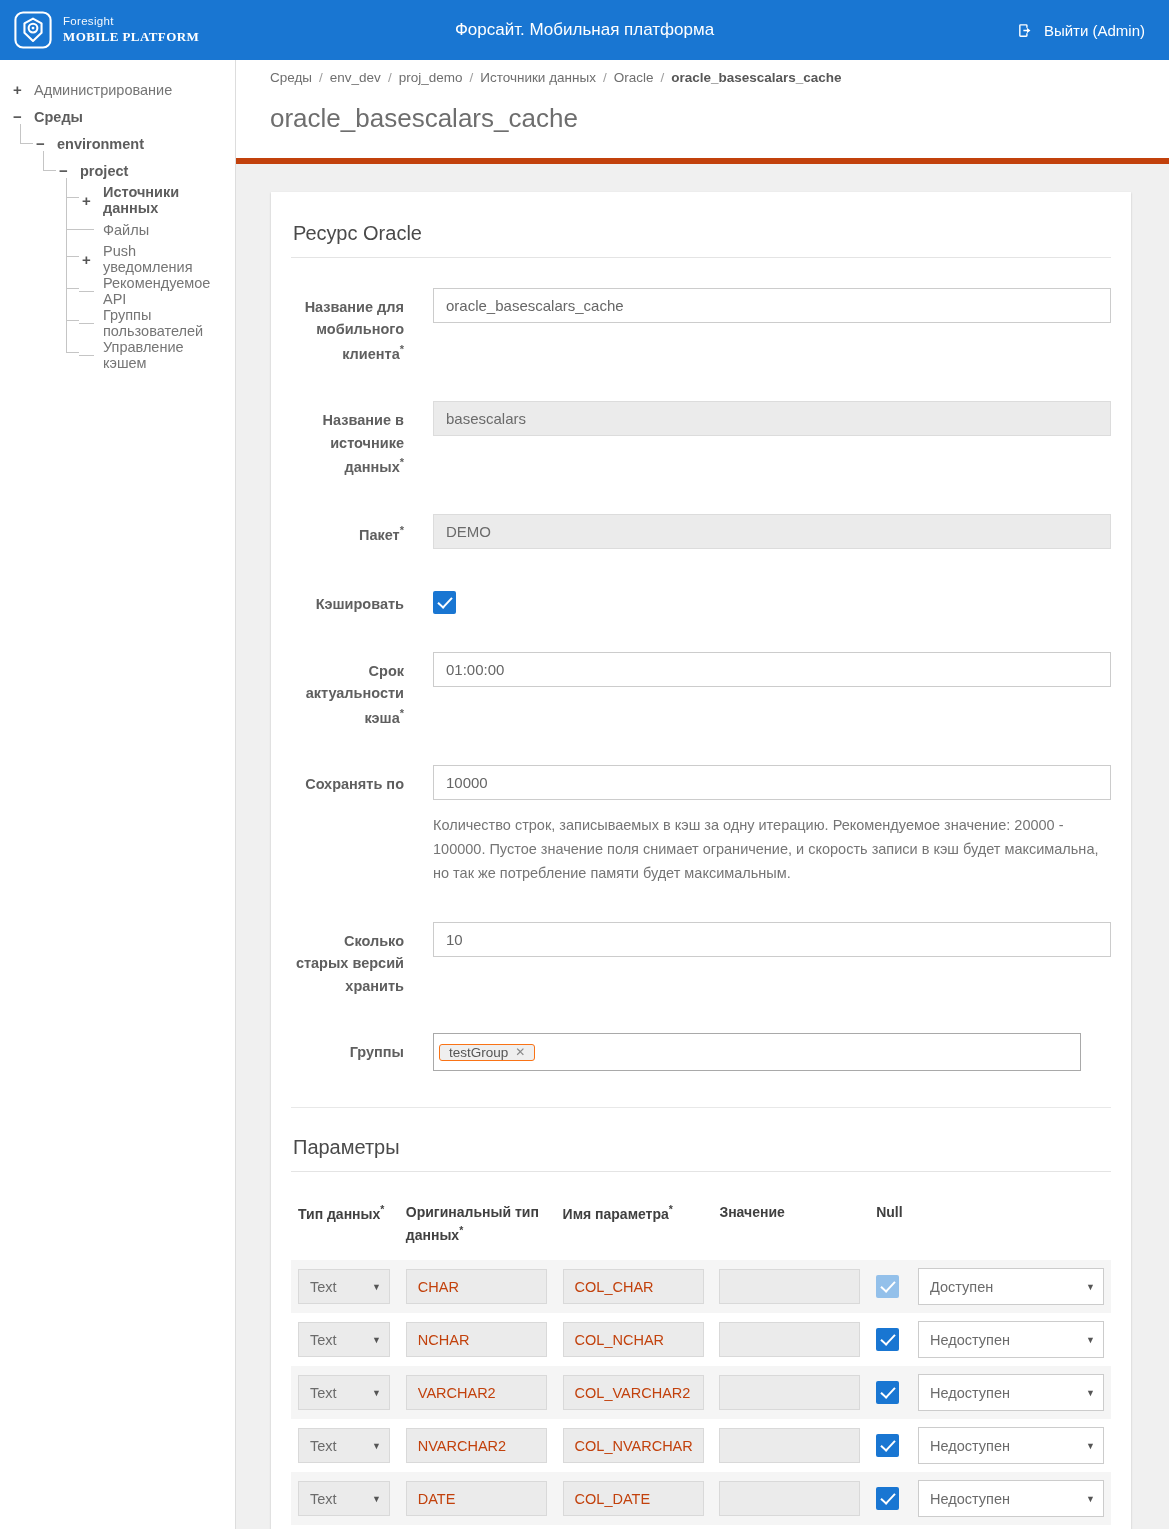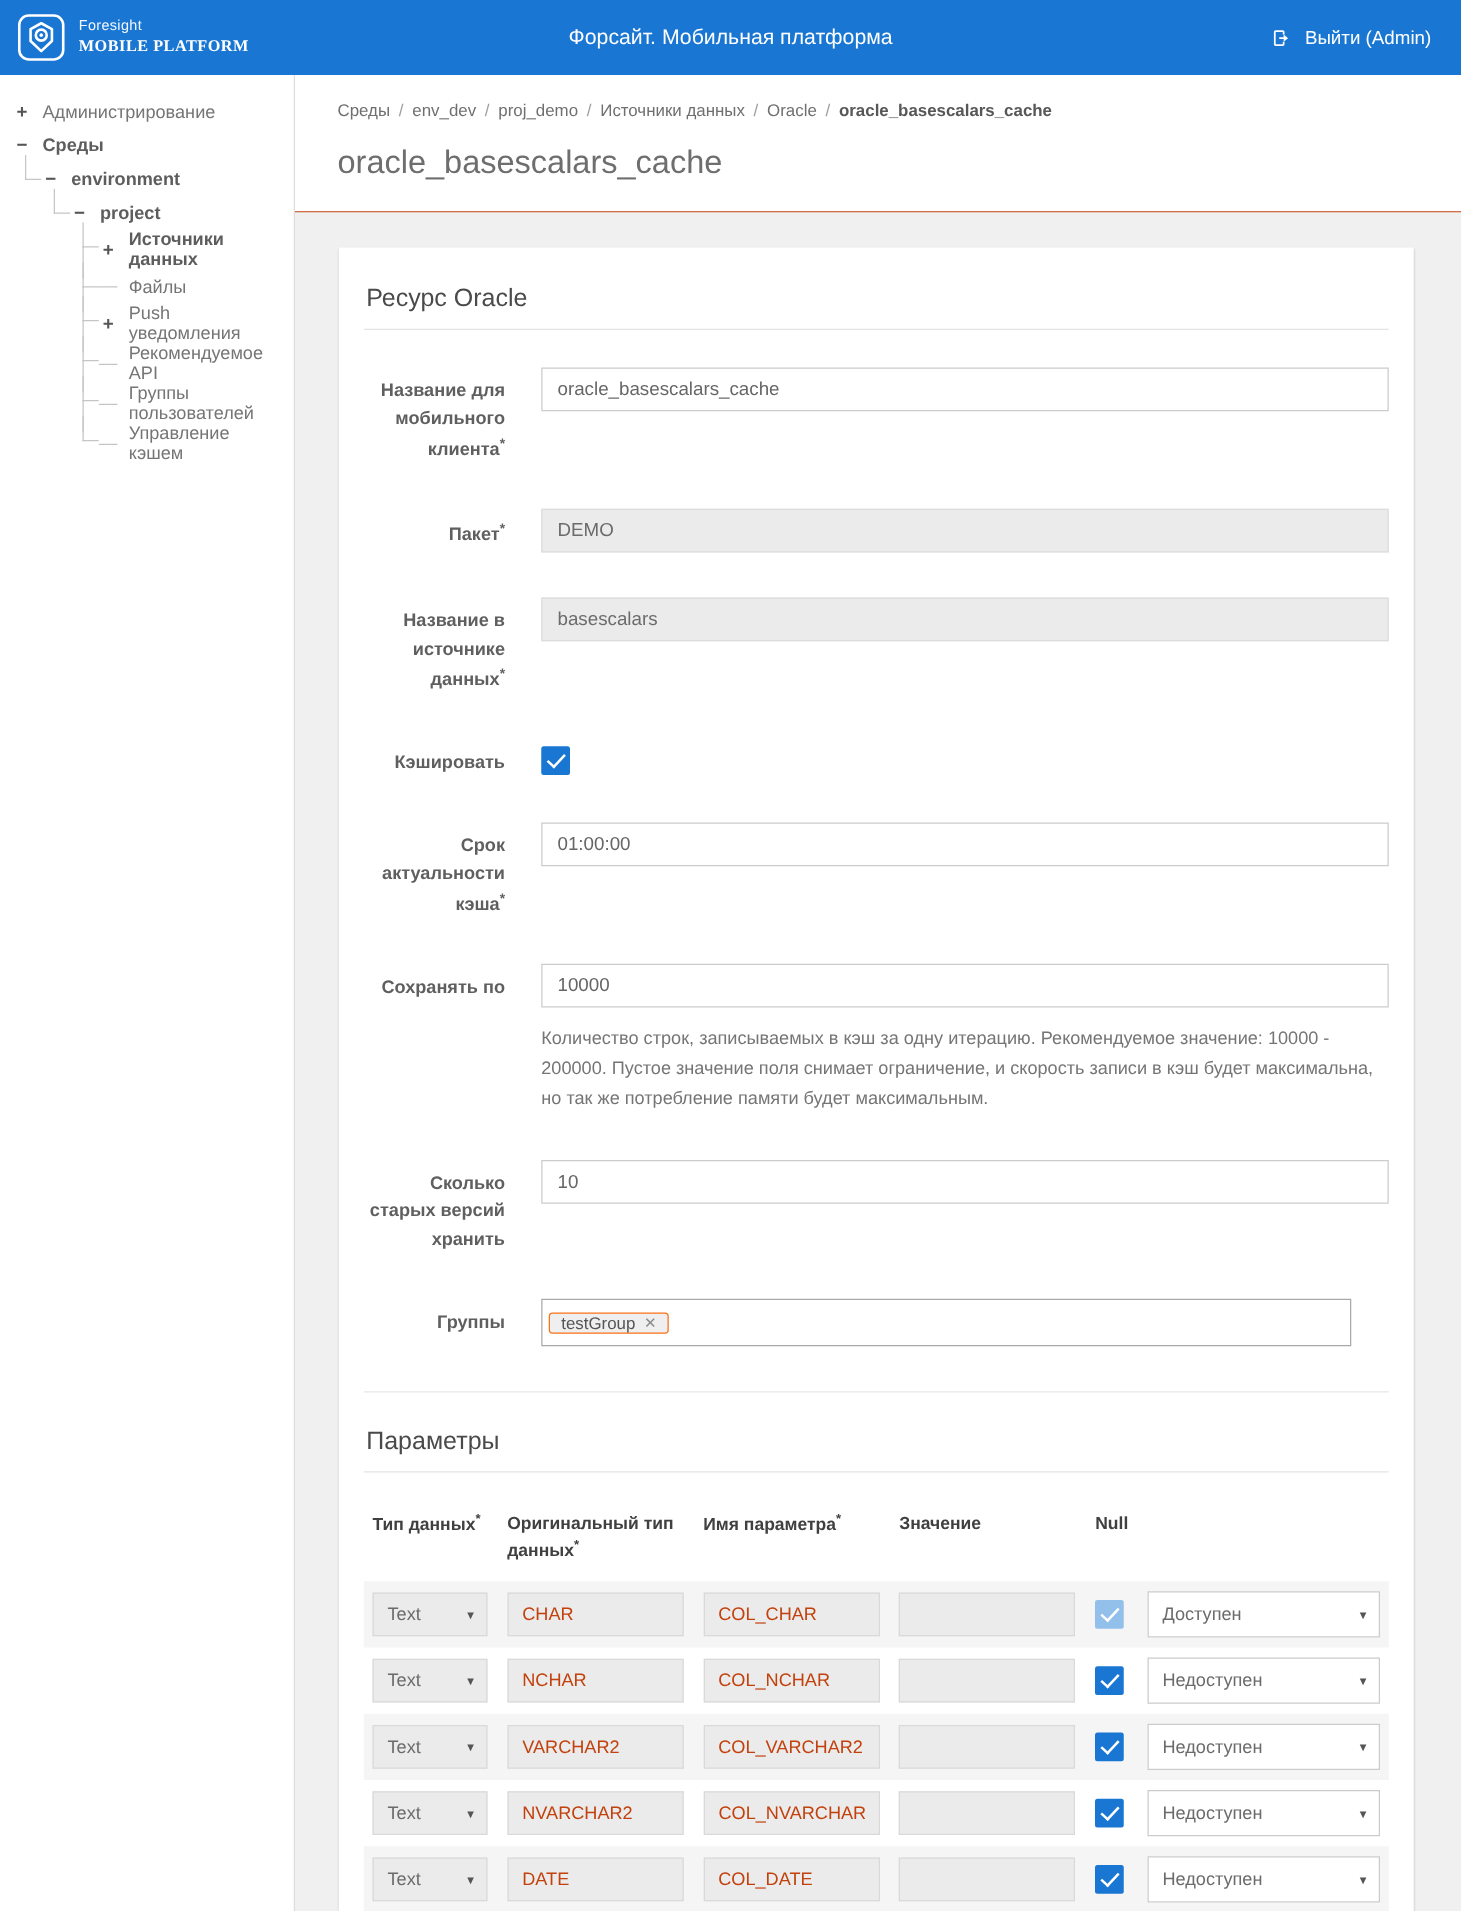--- a/index.html
+++ b/index.html
@@ -23,21 +23,21 @@
   .logout { margin-left:auto; display:flex; align-items:center; gap:10px; font-size:15px; cursor:pointer; z-index:2; }
   .logout svg { width:17px; height:17px; }
 
   
   .layout { display:flex; align-items:stretch; min-height:1469px; background:#f0f0f0; }
   .sidebar {
     width:236px; flex:0 0 236px; background:#fff; border-right:1px solid #ddd;
     border-bottom:1px solid #ccc; padding:16px 8px 16px 10px;
   }
   .content { flex:1 1 auto; display:flex; flex-direction:column; }
-  .page-head { background:#fff; padding:21px 34px 24px; border-bottom:1px solid #c2410c; }
+  .page-head { background:#fff; padding:10px 34px 24px; border-bottom:6px solid #c2410c; }
   .breadcrumb { font-size:13.5px; color:#6f6f6f; margin-bottom:18px; }
   .breadcrumb .crumb { cursor:pointer; }
   .breadcrumb .crumb.current { font-weight:700; color:#575757; cursor:default; }
   .breadcrumb .sep { color:#9e9e9e; margin:0 7px; }
   .page-title { font-size:26px; font-weight:400; color:#6e6e6e; }
   .page-body { flex:1 1 auto; background:#f0f0f0; padding:28px 38px 36px 35px; }
 
   
   .card {
     background:#fff; width:860px; box-shadow:0 1px 2px rgba(0,0,0,.2);
@@ -231,40 +231,40 @@
     <div class="page-body">
       <div class="card">
 
         <h2 class="section-title">Ресурс Oracle</h2>
         <div id="form-rows">
             <div class="form-row">
               <div class="flabel"><span>Название для мобильного клиента</span><sup>*</sup></div>
               <div class="fcontrol"><input class="finput" type="text" value="oracle_basescalars_cache" style=""></div>
             </div>
             <div class="form-row">
+              <div class="flabel"><span>Название в источнике данных</span><sup>*</sup></div>
+              <div class="fcontrol"><input class="finput disabled" type="text" disabled="" value="basescalars" style=""></div>
+            </div>
+            <div class="form-row">
               <div class="flabel"><span>Пакет</span><sup>*</sup></div>
               <div class="fcontrol"><input class="finput disabled" type="text" disabled="" value="DEMO" style=""></div>
-            </div>
-            <div class="form-row">
-              <div class="flabel"><span>Название в источнике данных</span><sup>*</sup></div>
-              <div class="fcontrol"><input class="finput disabled" type="text" disabled="" value="basescalars" style=""></div>
             </div>
             <div class="form-row">
               <div class="flabel"><span>Кэшировать</span></div>
               <div class="fcontrol" style="padding-top: 6px;">
                 <div class="cbx"></div>
               </div>
             </div>
             <div class="form-row">
               <div class="flabel"><span>Срок актуальности кэша</span><sup>*</sup></div>
               <div class="fcontrol"><input class="finput" type="text" value="01:00:00" style=""></div>
             </div>
             <div class="form-row">
               <div class="flabel"><span>Сохранять по</span></div>
-              <div class="fcontrol"><input class="finput" type="text" value="10000" style=""><div class="fhelp">Количество строк, записываемых в кэш за одну итерацию. Рекомендуемое значение: 10000 - 200000. Пустое значение поля снимает ограничение, и скорость записи в кэш будет максимальна, но так же потребление памяти будет максимальным.</div></div>
+              <div class="fcontrol"><input class="finput" type="text" value="10000" style=""><div class="fhelp">Количество строк, записываемых в кэш за одну итерацию. Рекомендуемое значение: 20000 - 100000. Пустое значение поля снимает ограничение, и скорость записи в кэш будет максимальна, но так же потребление памяти будет максимальным.</div></div>
             </div>
             <div class="form-row">
               <div class="flabel"><span>Сколько старых версий хранить</span></div>
               <div class="fcontrol"><input class="finput" type="text" value="10" style=""></div>
             </div>
             <div class="form-row">
               <div class="flabel"><span>Группы</span></div>
               <div class="fcontrol">
                 <div class="tags-box">
                   <span class="chip">

